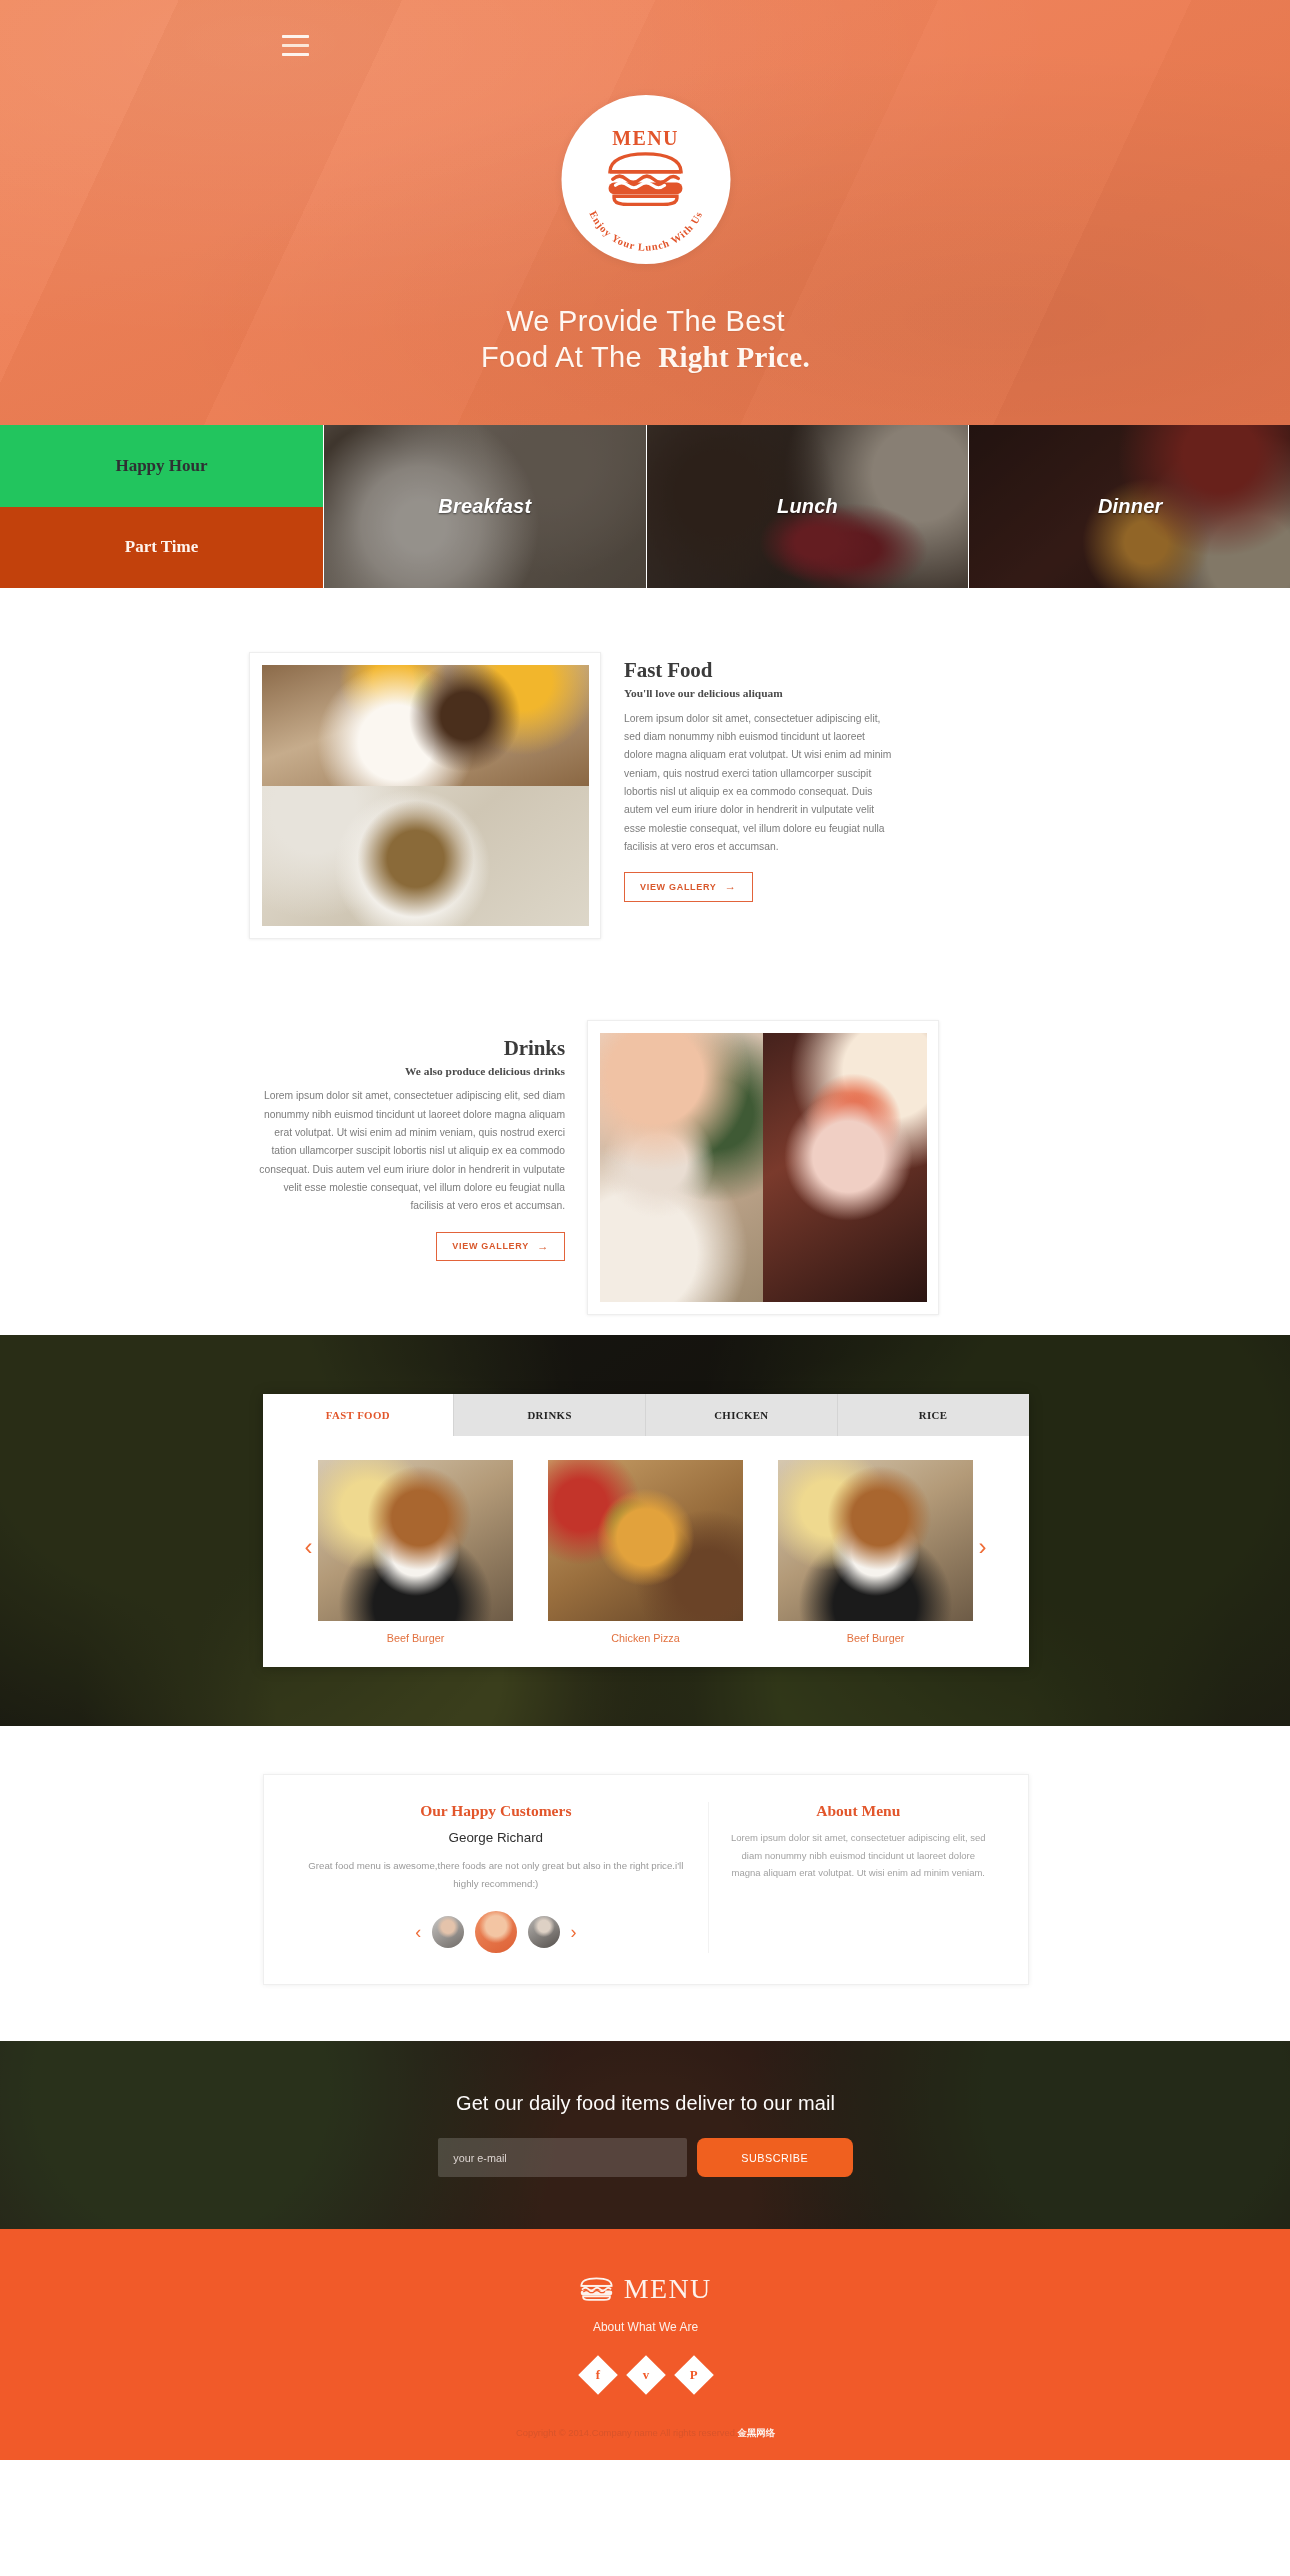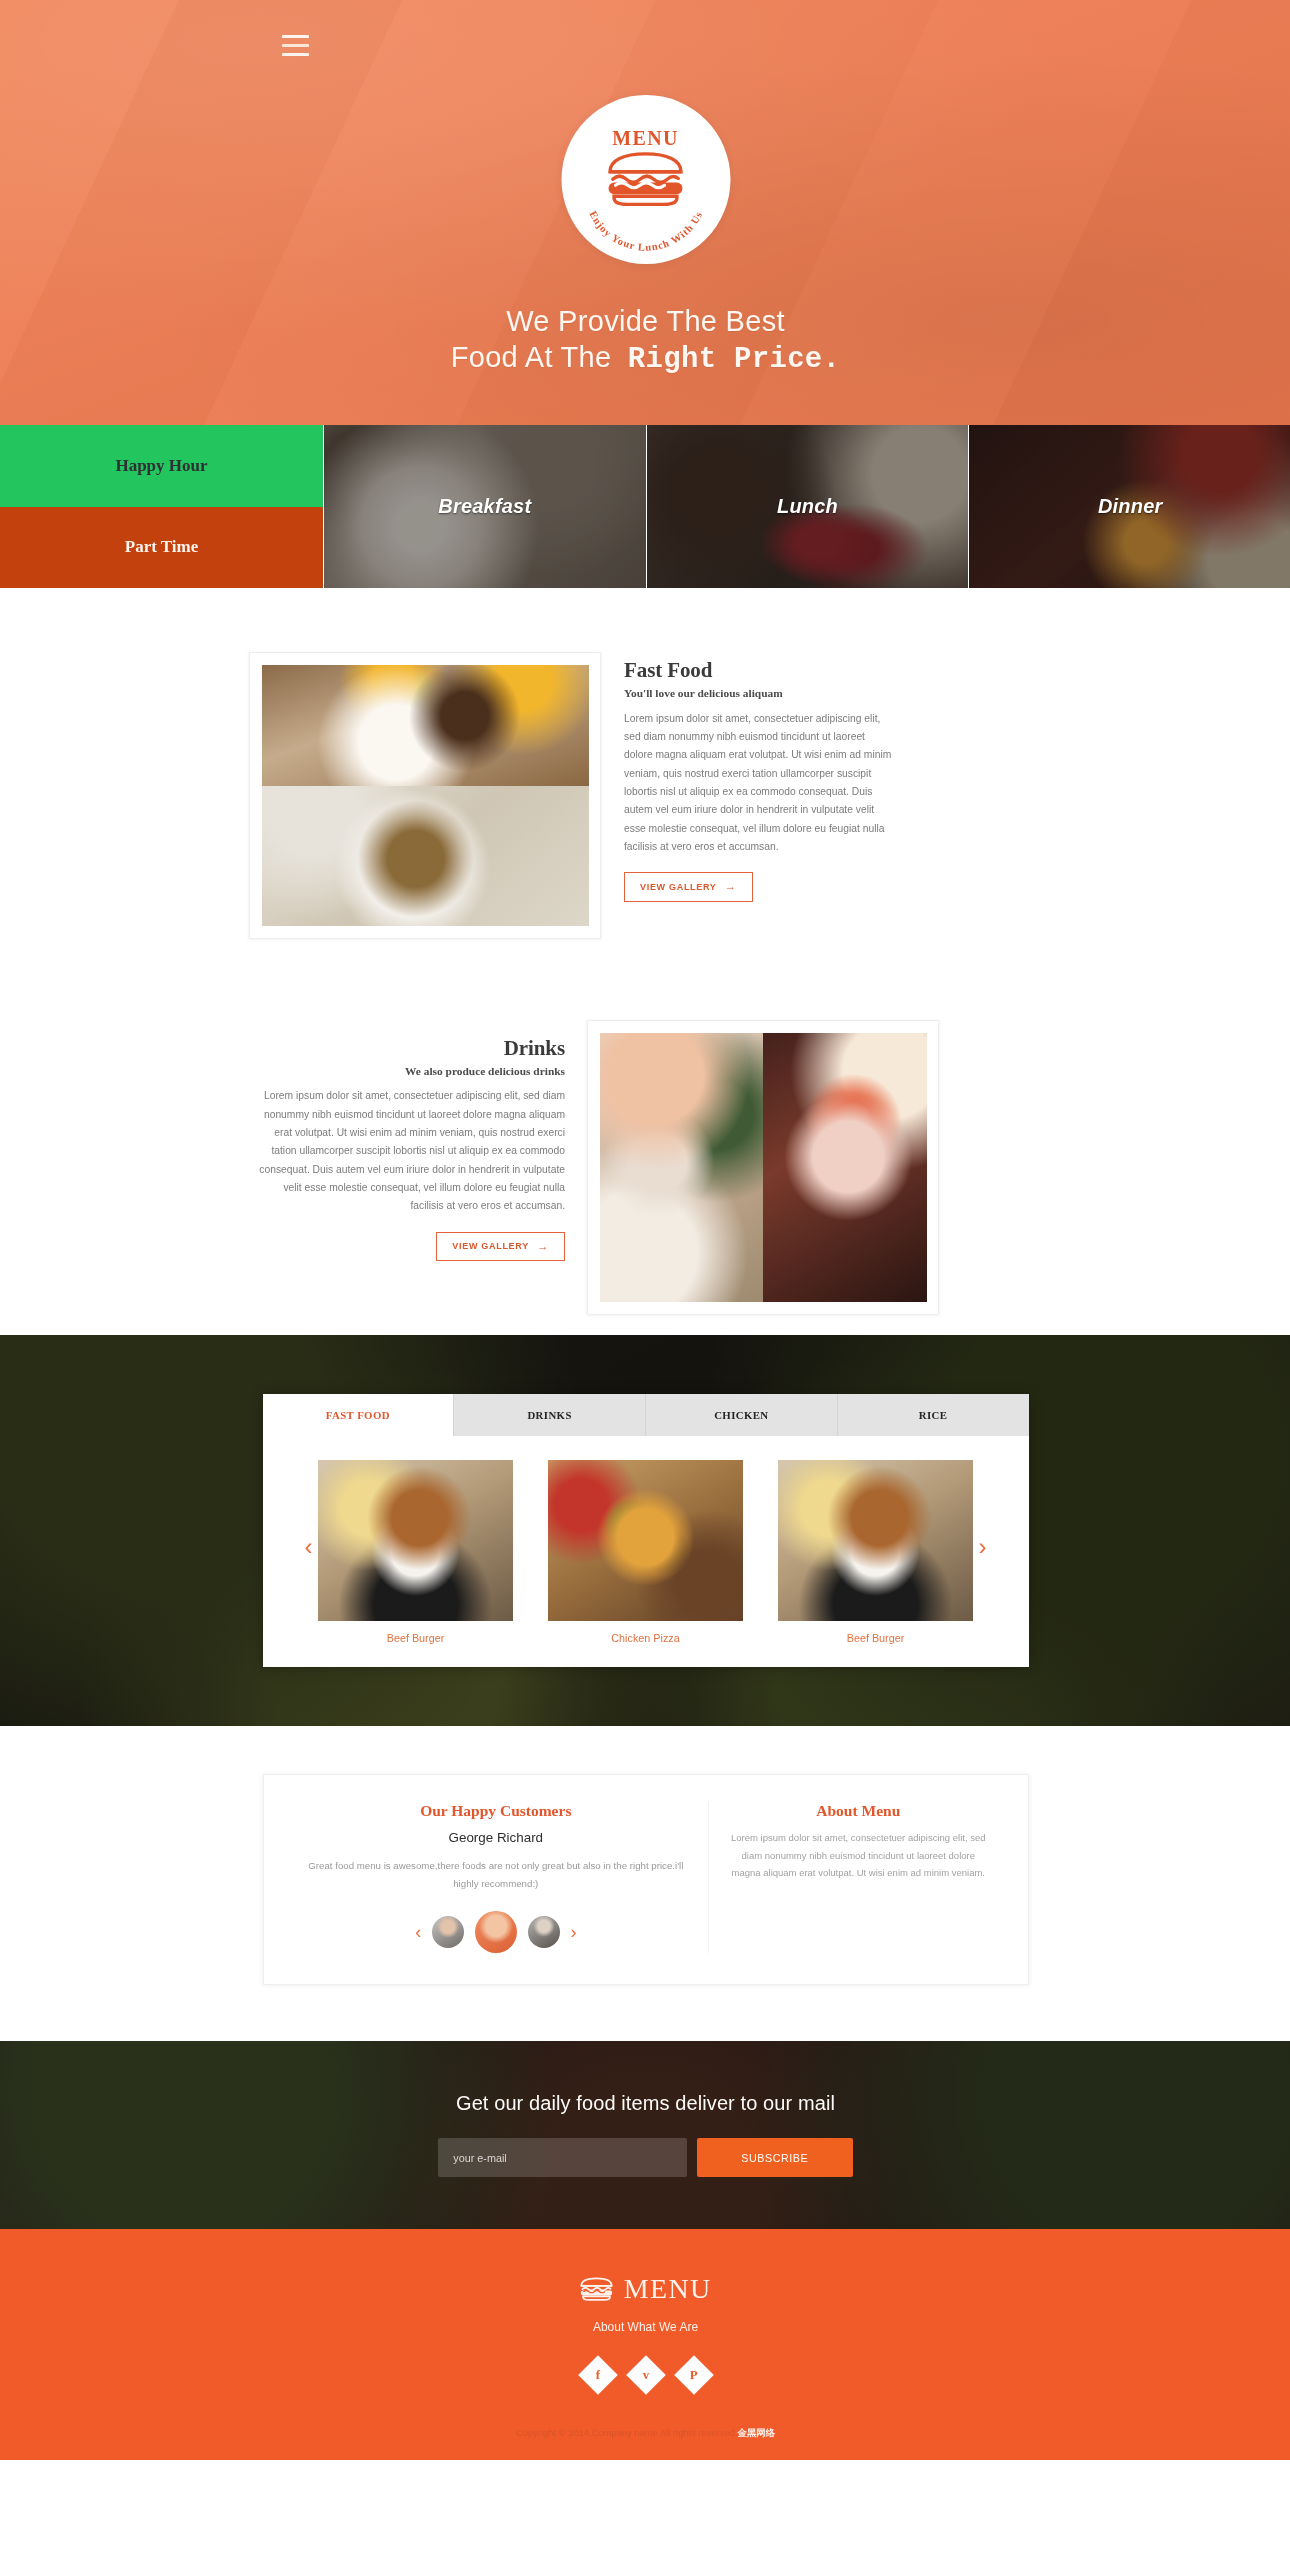--- a/index.html
+++ b/index.html
@@ -75,21 +75,21 @@
     text-align:center;
     color:#fff7f1;
     font-family:"Liberation Sans", sans-serif;
     font-size:29px;
     line-height:1.24;
     font-weight:400;
     letter-spacing:0.3px;
     z-index:3;
     text-shadow:0 0.7px 1.3px rgba(0,0,0,.07);
   }
-  .hero-title b { font-family:Liberation Mono, monospace; font-weight:700;margin-left:8px; }
+  .hero-title b { font-family:Liberation Serif, serif; font-weight:700;margin-left:8px; }
 
   
   .strip { display:flex; height:163px; }
   .strip-left { width:323px; display:flex; flex-direction:column; }
   .strip-tab {
     flex:1;
     display:flex; align-items:center; justify-content:center;
     font-family:"Liberation Serif", serif;
     font-size:17px;
     cursor:pointer;
@@ -345,21 +345,21 @@
   .sub-input {
     width:249px; height:39px;
     background:rgba(255,255,255,0.17);
     border:none; border-radius:2px;
     padding:0 15px; color:#f4f0ee; font-size:10.8px;
     font-family:"Liberation Sans", sans-serif;
   }
   .sub-input::placeholder { color:#ded6d2; }
   .sub-btn {
     width:156px; height:39px;
-    background:#f0601f; color:#ffffff; border:none; border-radius:2px;
+    background:#f0601f; color:#ffffff; border:none; border-radius:8px;
     font-size:10.8px; letter-spacing:0.5px; cursor:pointer;
     font-family:"Liberation Sans", sans-serif;
   }
 
   
   .footer {
     background:#f15a29;
     padding:44px 0 0 0;
     text-align:center;
   }

